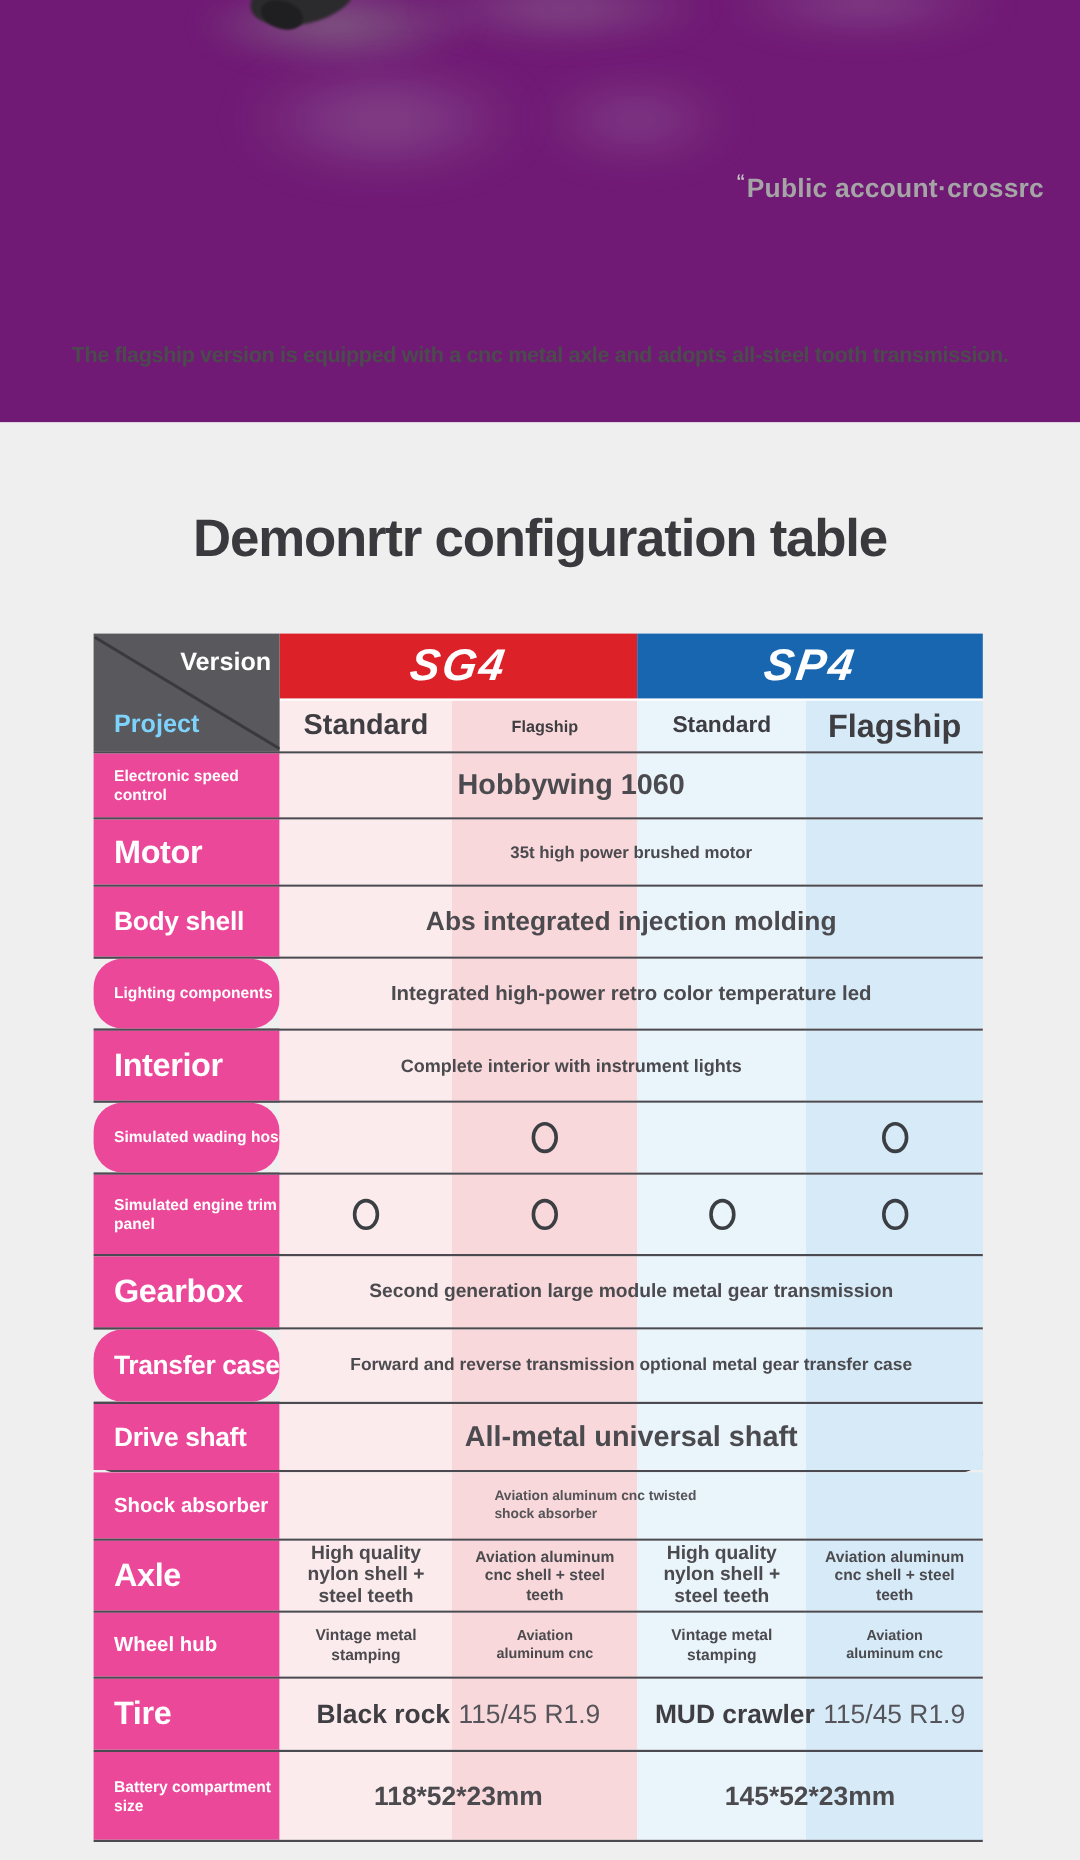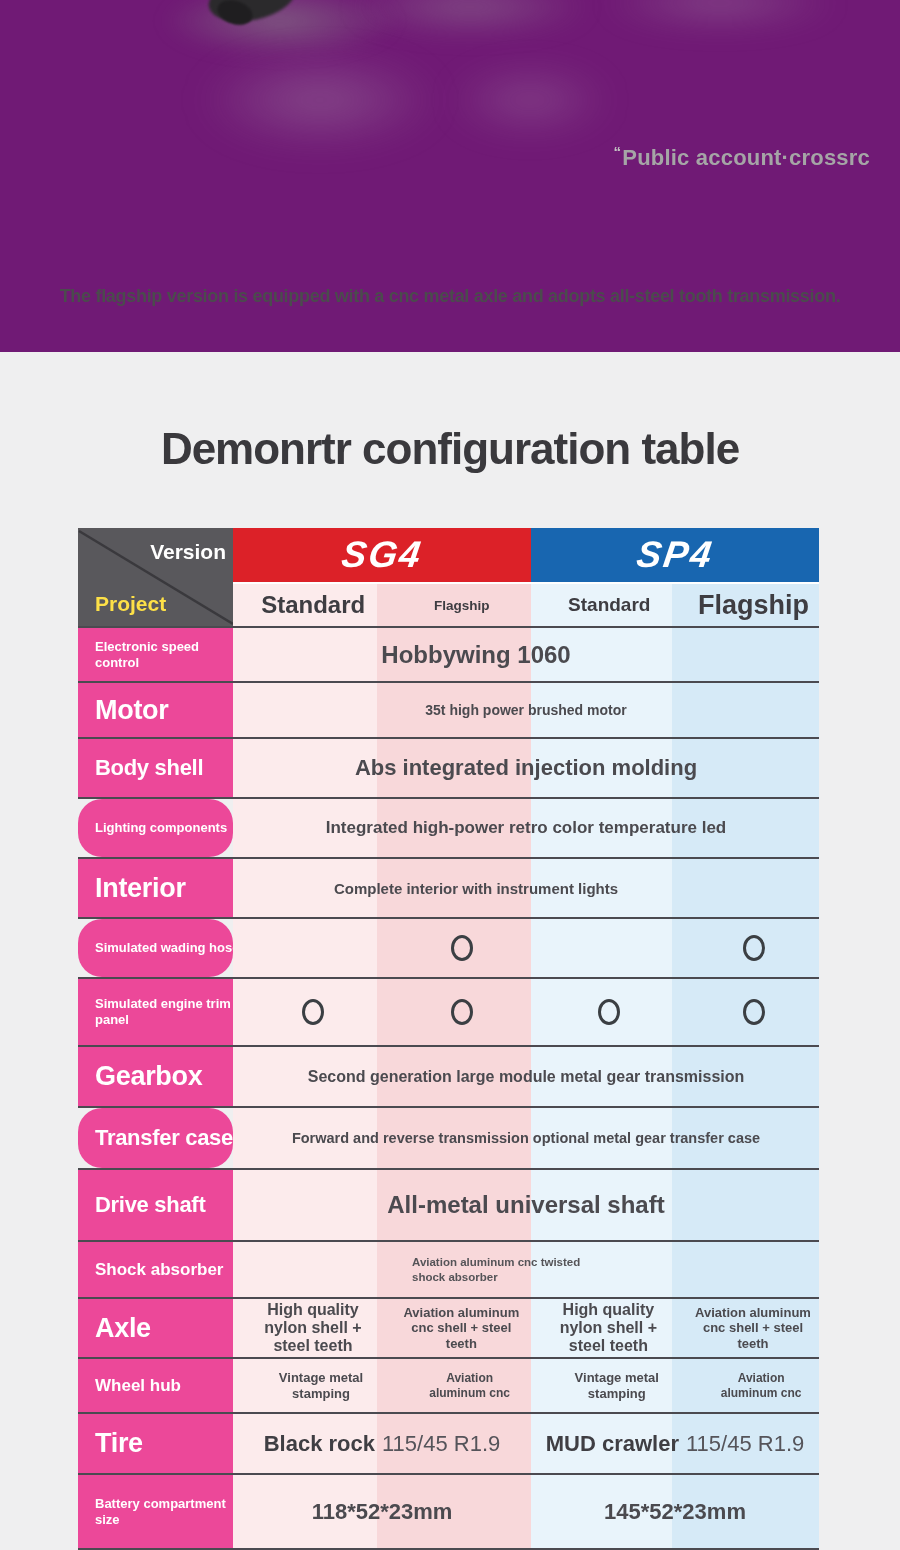--- a/index.html
+++ b/index.html
@@ -45,57 +45,57 @@
   .v-base{font-size:16px;font-weight:700;}
   .v-in{font-size:15px;font-weight:700;}
   .v-sm{font-size:14.5px;font-weight:700;}
   .v-motor{font-size:14px;font-weight:700;}
   .v-xs{font-size:13px;font-weight:700;line-height:1.2;}
   .v-xxs{font-size:12px;font-weight:700;line-height:1.2;}
   .shift{transform:translateX(-50px);}
   .shock-block{width:200px;text-align:left;font-size:11.5px;font-weight:700;line-height:1.25;color:#555458;transform:translateX(-14px);}
   .cells{display:flex;width:100%;height:100%;align-items:center;}
   .c2{width:144px;}.c3{width:154px;}.c4{width:141px;}.c5{width:147px;}
-  .c2,.c3,.c4,.c5{display:flex;align-items:center;justify-content:center;height:100%;box-sizing:border-box;margin-left:16px;}
+  .c2,.c3,.c4,.c5{display:flex;align-items:center;justify-content:center;height:100%;box-sizing:border-box;}
   .h1{width:298px;}.h2{width:288px;}
   .h1,.h2{display:flex;align-items:center;justify-content:center;height:100%;gap:7px;}
   .circle{width:22px;height:26px;border:3px solid #3b3f43;border-radius:50%;background:transparent;box-sizing:border-box;}
   .wrap3{width:118px;}
   .wrap3b{width:132px;}
   .wrap2{width:150px;}
   .wrap2b{width:92px;}
   .tire-name{font-size:22px;font-weight:700;color:#3f3e43;}
   .tire-size{font-size:22px;font-weight:400;color:#55545a;}
   .batt{font-size:22px;font-weight:700;color:#4b4a4f;}
 
   
   .thead{display:flex;box-sizing:border-box;border-bottom:2px solid #4b4a50;height:100px;}
   .corner{width:155px;position:relative;background:#59585c;}
   .corner svg{position:absolute;left:0;top:0;}
   .corner-version{position:absolute;top:12px;right:7px;color:#ffffff;font-size:21px;font-weight:700;}
-  .corner-project{position:absolute;bottom:10px;left:17px;color:#fde047;font-size:21px;font-weight:700;}
+  .corner-project{position:absolute;bottom:10px;left:17px;color:#7dd3fc;font-size:21px;font-weight:700;}
   .hright{width:586px;display:flex;flex-direction:column;}
   .brandband{height:54px;display:flex;border-bottom:2px solid #ffffff;}
   .brand{display:flex;align-items:center;justify-content:center;color:#ffffff;
          font-size:37px;font-weight:800;font-style:italic;letter-spacing:2px;transform:skewX(-4deg);}
   .b-sg4{width:298px;background:#dc2128;transform:none;}
   .b-sp4{width:288px;background:#1866b0;transform:none;}
   .brand span{display:inline-block;transform:skewX(-8deg);}
   .variants{height:42px;display:flex;align-items:center;
         background:linear-gradient(90deg,#fcebec 0 144px,#f8d8da 144px 298px,#e9f4fb 298px 439px,#d6eaf7 439px 586px);}
   .var{display:flex;align-items:center;justify-content:center;height:100%;color:#3e3d42;}
   .var-1{font-size:24px;font-weight:700;}
   .var-2{font-size:13.5px;font-weight:700;}
   .var-3{font-size:19px;font-weight:700;}
   .var-4{font-size:27px;font-weight:700;}
 
   
   .r-esc{height:55px;}.r-motor{height:56px;}.r-body{height:60px;}.r-light{height:60px;}
   .r-int{height:60px;}.r-wad{height:60px;}.r-eng{height:68px;}.r-gear{height:61px;}
-  .r-tc{height:62px;}.r-ds{height:72px;}.r-shock{height:57px;}.r-axle{height:60px;}
+  .r-tc{height:62px;}.r-ds{height:57px;border-radius:18px;}.r-shock{height:57px;}.r-axle{height:60px;}
   .r-hub{height:55px;}.r-tire{height:61px;}.r-batt{height:75px;}
 </style>
 </head>
 <body>
 
 <div class="page">
 
   <div class="hero">
     <div class="shadow sh1"></div>
     <div class="shadow sh2"></div>

